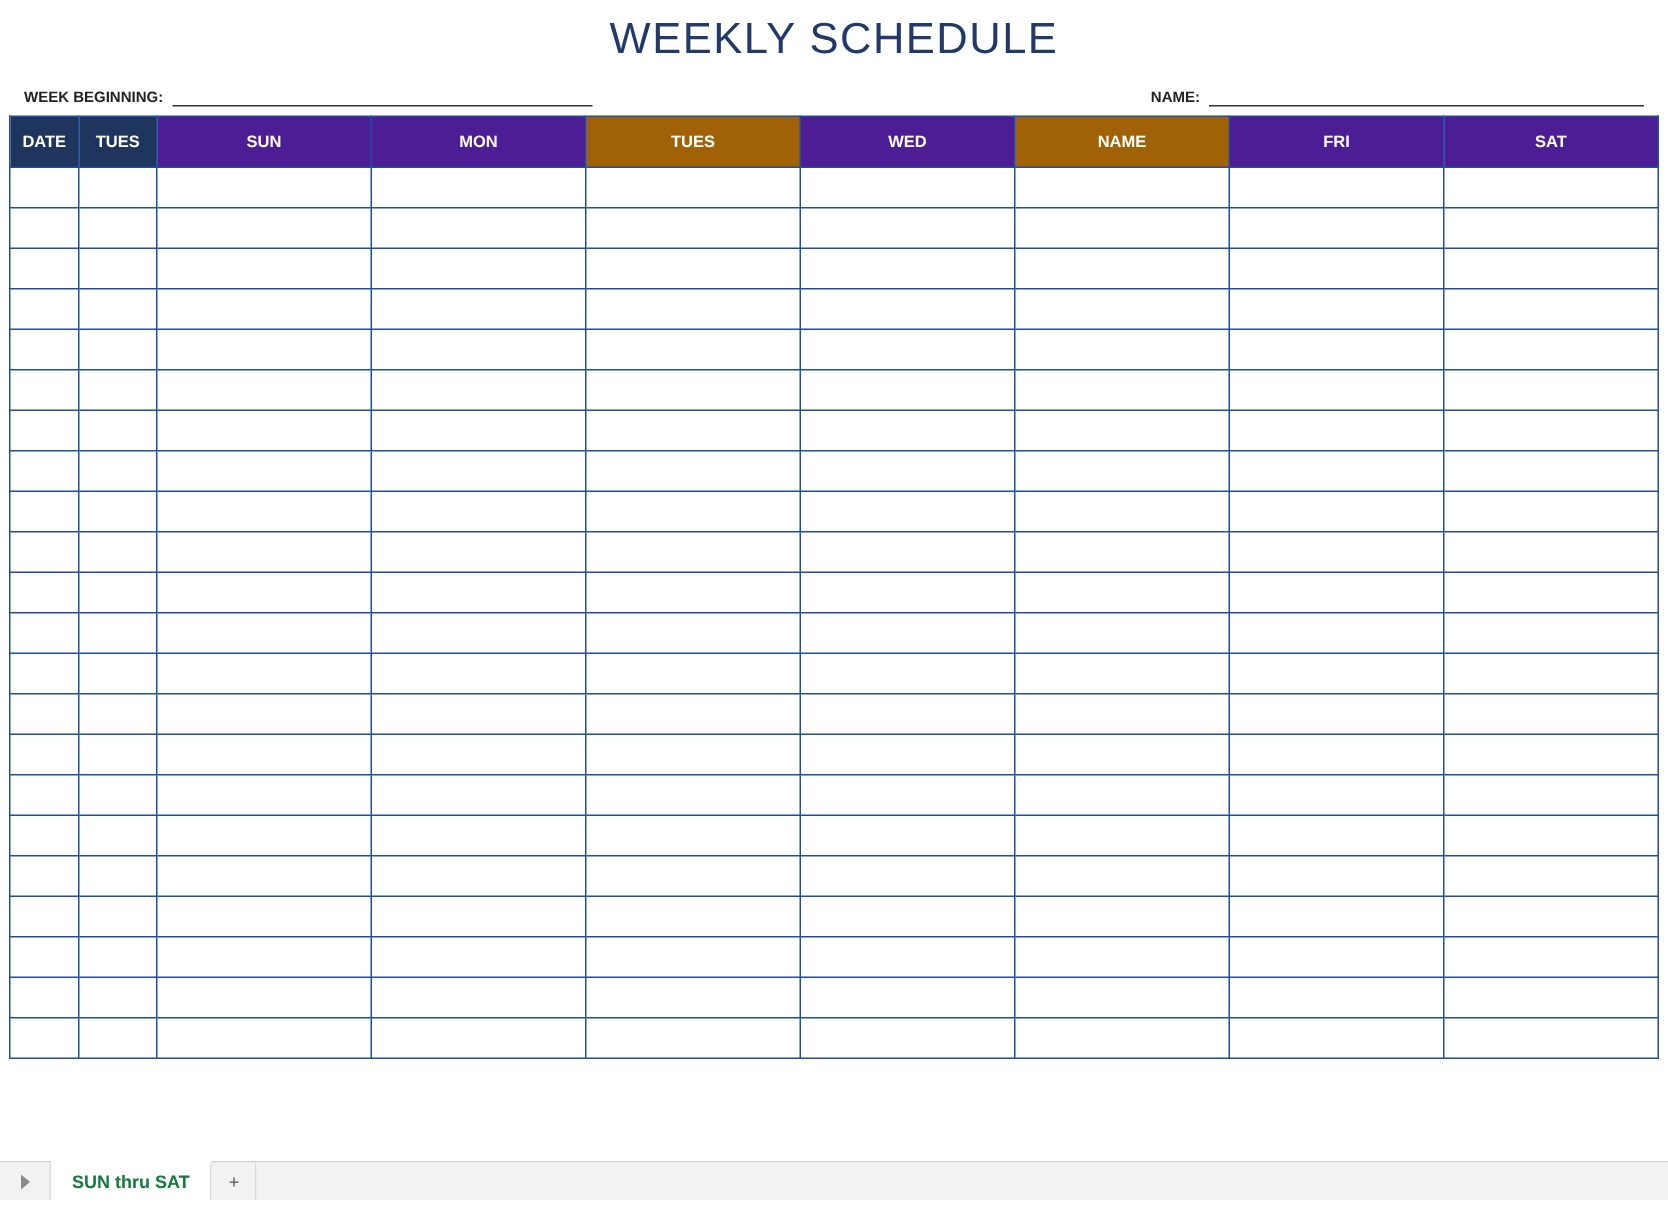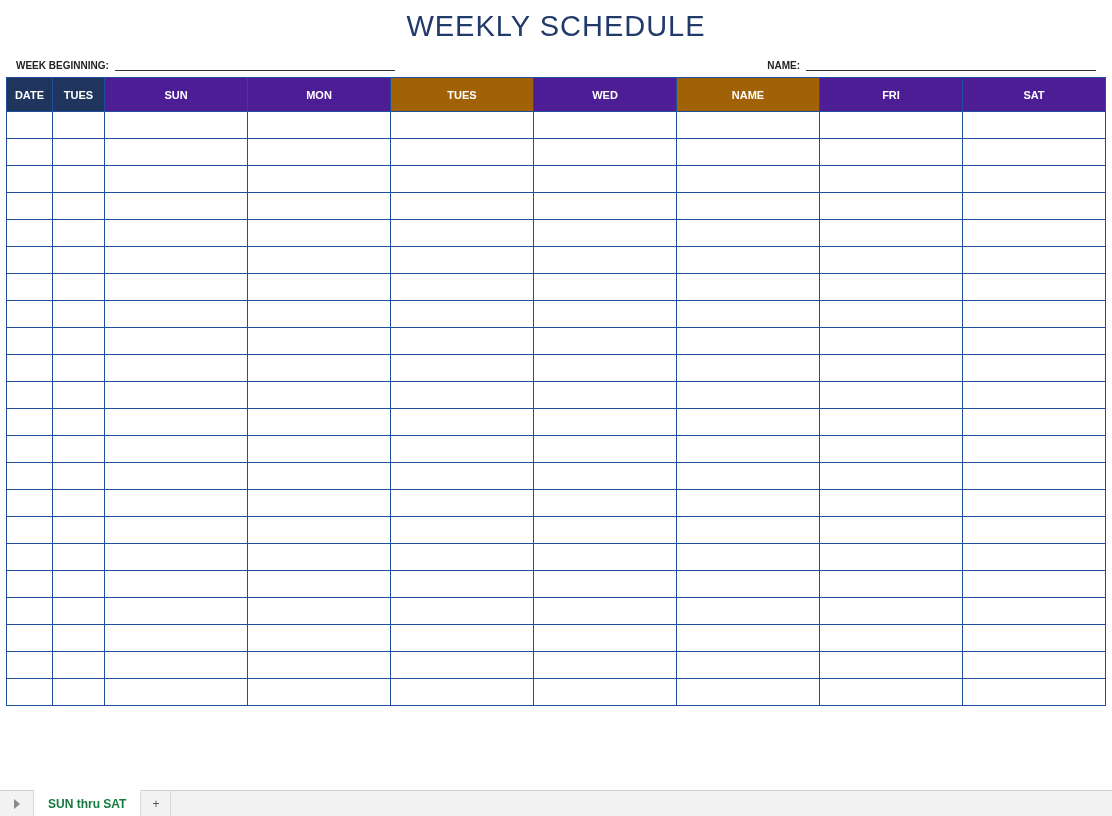--- a/index.html
+++ b/index.html
@@ -66,21 +66,21 @@
   col.c-date  { width: 46px; }
   col.c-hours { width: 52px; }
   col.c-day   { width: auto; }
 
   th.hdr-dark  { background: #1f355e; }
   th.hdr-mid   { background: #4c1d95; }
   th.hdr-light { background: #a16207; }
 
   .tabbar {
     position: absolute;
-    left: 0; right: 0; bottom: 0;
+    left: 0; right: 0; bottom: 16px;
     height: 26px;
     border-top: 1px solid #cfcfcf;
     background: #f7f7f7;
     display: flex;
     align-items: stretch;
     font-size: 12px;
   }
   .tabbar .nav {
     width: 34px;
     display: flex;

